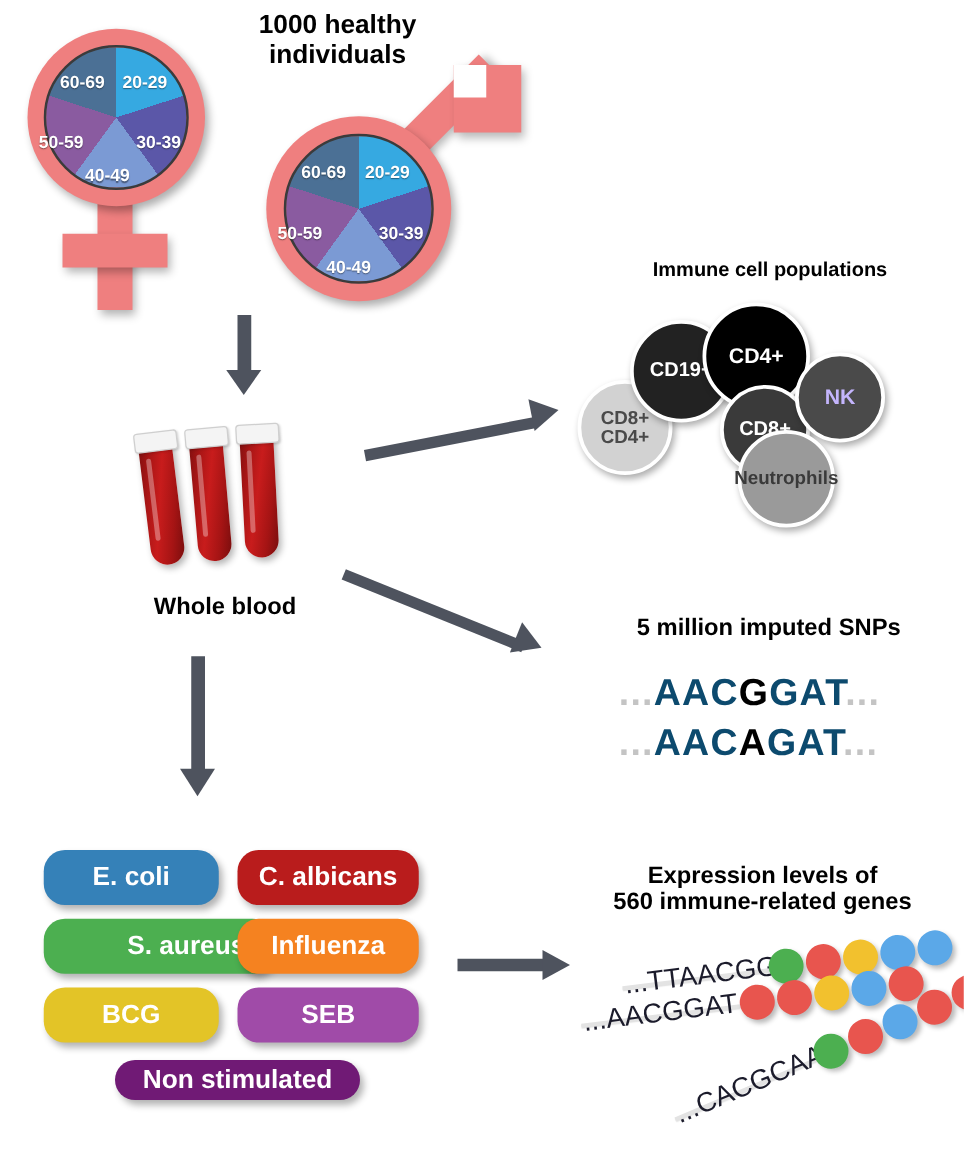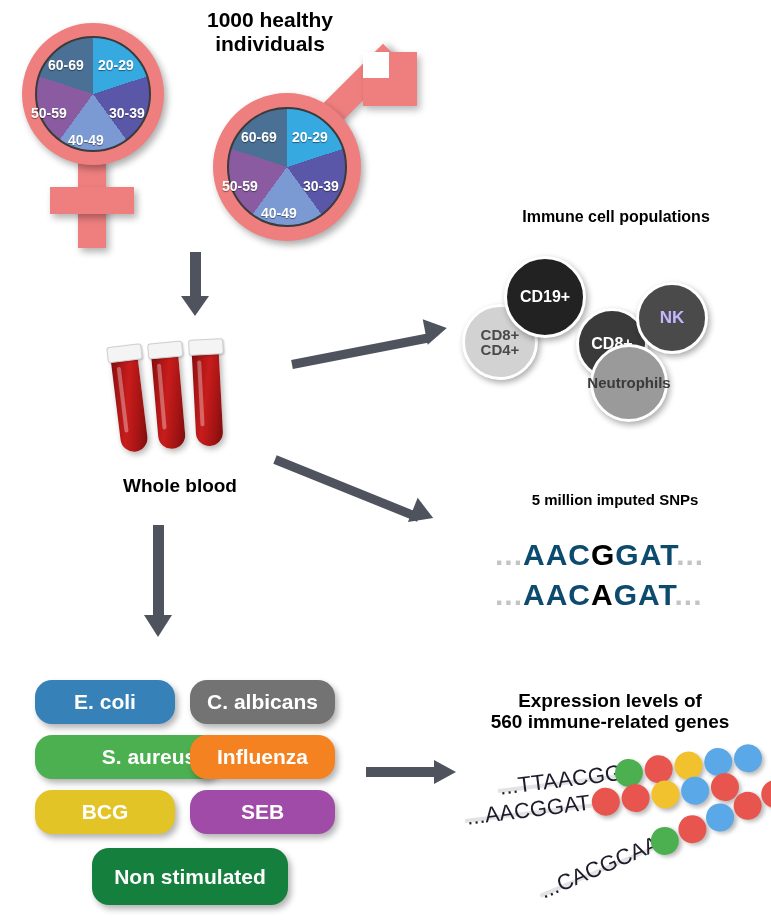--- a/index.html
+++ b/index.html
@@ -163,60 +163,63 @@
 
 <div class="abs hdr" style="left:461px;top:208px;width:310px;font-size:16px;">Immune cell populations</div>
 
 <div class="abs" style="left:460px;top:240px;width:300px;height:180px;">
   <div class="cell" style="left:2px;top:64px;width:76px;height:76px;background:#d2d2d2;color:#4a4a4a;font-size:15px;">
     <span>CD8+ CD4+</span>
   </div>
   <div class="cell" style="left:44px;top:16px;width:82px;height:82px;background:#222222;color:#ffffff;font-size:16px;">
     <span>CD19+</span>
   </div>
+  <div class="cell" style="left:102px;top:2px;width:86px;height:86px;background:#000000;color:#ffffff;font-size:17px;">
+    <span>CD4+</span>
+  </div>
   <div class="cell" style="left:116px;top:68px;width:72px;height:72px;background:#3a3a3a;color:#ffffff;font-size:16px;">
     <span>CD8+</span>
   </div>
   <div class="cell" style="left:176px;top:42px;width:72px;height:72px;background:#4a4a4a;color:#c4b5fd;font-size:17px;">
     <span>NK</span>
   </div>
   <div class="cell" style="left:130px;top:104px;width:78px;height:78px;background:#9a9a9a;color:#3a3a3a;font-size:15px;">
     <span>Neutrophils</span>
   </div>
 </div>
 
-<div class="abs hdr" style="left:465px;top:492px;width:300px;font-size:15px;">5 million imputed SNPs</div>
+<div class="abs hdr" style="left:465px;top:492px;width:300px;font-size:19px;">5 million imputed SNPs</div>
 
 <div class="snp-row" style="left:495px;top:538px;font-size:30px;letter-spacing:1px;">
   <span class="dim">...</span><span class="mid">AAC</span><span class="hot">G</span><span class="mid">GAT</span><span class="dim">...</span>
 </div>
 
 <div class="snp-row" style="left:495px;top:578px;font-size:30px;letter-spacing:1px;">
   <span class="dim">...</span><span class="mid">AAC</span><span class="hot">A</span><span class="mid">GAT</span><span class="dim">...</span>
 </div>
 
 <div class="stim" style="left:35px;top:680px;width:140px;height:44px;background:#3581b8;font-size:21px;">
   <span>E. coli</span>
 </div>
-<div class="stim" style="left:190px;top:680px;width:145px;height:44px;background:#737373;font-size:21px;">
+<div class="stim" style="left:190px;top:680px;width:145px;height:44px;background:#b91c1c;font-size:21px;">
   <span>C. albicans</span>
 </div>
 <div class="stim" style="left:35px;top:735px;width:140px;height:44px;background:#4caf50;font-size:21px;padding-left:44px;">
   <span>S. aureus</span>
 </div>
 <div class="stim" style="left:190px;top:735px;width:145px;height:44px;background:#f58220;font-size:21px;">
   <span>Influenza</span>
 </div>
 <div class="stim" style="left:35px;top:790px;width:140px;height:44px;background:#e3c427;font-size:21px;">
   <span>BCG</span>
 </div>
 <div class="stim" style="left:190px;top:790px;width:145px;height:44px;background:#a04ba8;font-size:21px;">
   <span>SEB</span>
 </div>
-<div class="stim" style="left:92px;top:848px;width:196px;height:57px;background:#15803d;font-size:21px;">
+<div class="stim" style="left:92px;top:848px;width:196px;height:32px;background:#701a75;font-size:21px;">
   <span>Non stimulated</span>
 </div>
 
 <div>
   <div class="arrow-line" style="left:366px;top:767px;width:70px;height:10px;"></div>
   <div class="arrow-head" style="left:434px;top:760px;border-top:12px solid transparent;
               border-bottom:12px solid transparent;border-left:22px solid #4e535e;"></div>
 </div>
 
 <div class="abs hdr" style="left:455px;top:690px;width:310px;font-size:19px;">

